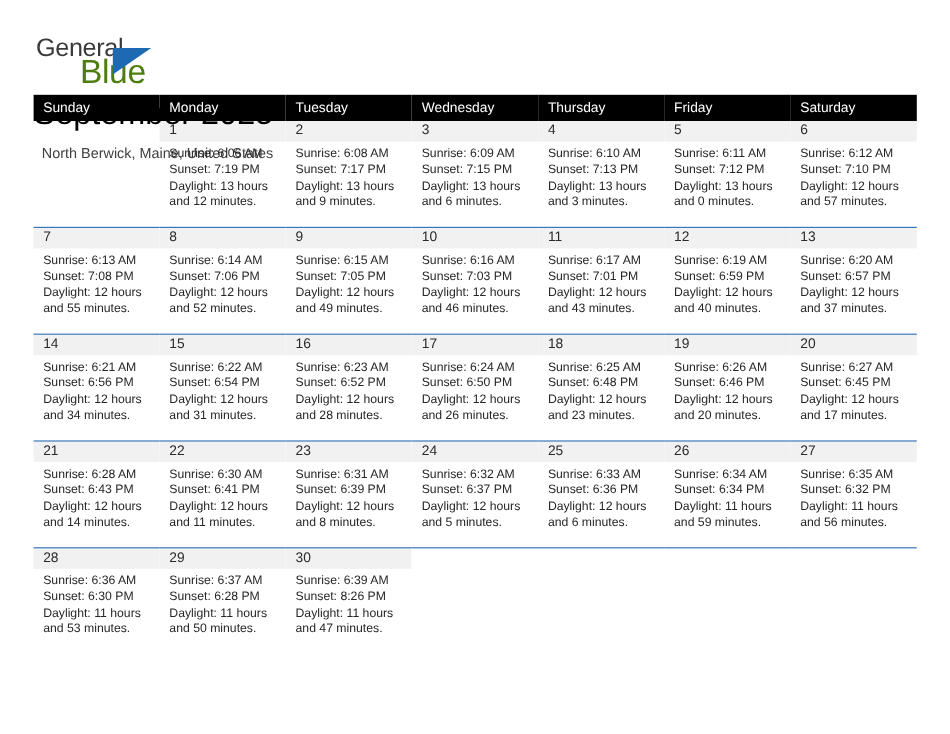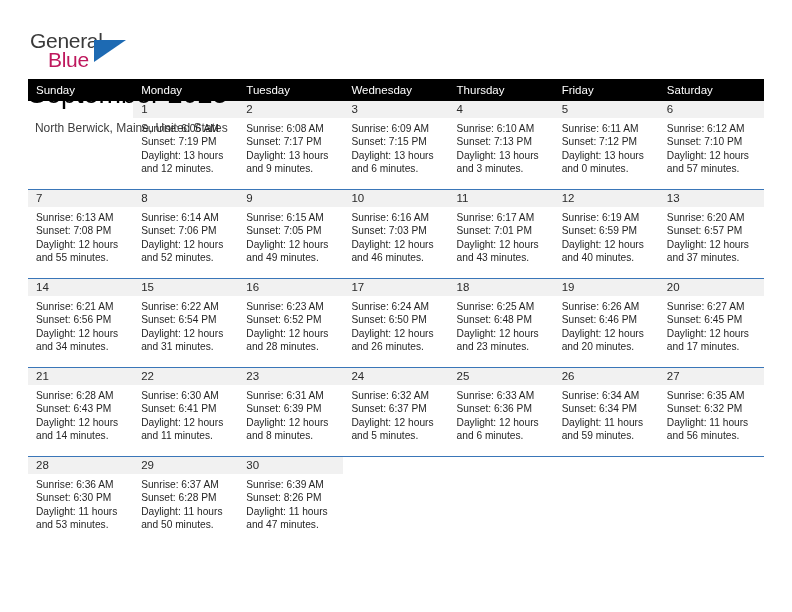--- a/index.html
+++ b/index.html
@@ -40,27 +40,28 @@
     padding-left: 2px;
   }
   .logo-general {
     font-size: 21px;
     color: #3a3a3a;
     letter-spacing: -0.3px;
     line-height: 22px;
     display: block;
   }
   .logo-blue {
-    font-size: 21px;
-    color: #be185d;
+    font-size: 28px;
+    color: #4d7c0f;
     letter-spacing: -0.3px;
     line-height: 22px;
     display: block;
     padding-left: 18px;
     margin-top: -3px;
+    text-align: center;
   }
   .logo-tri {
     position: absolute;
     left: 66px;
     top: 10px;
     width: 0;
     height: 0;
     border-left: 32px solid #1d6ab3;
     border-bottom: 22px solid transparent;
   }

